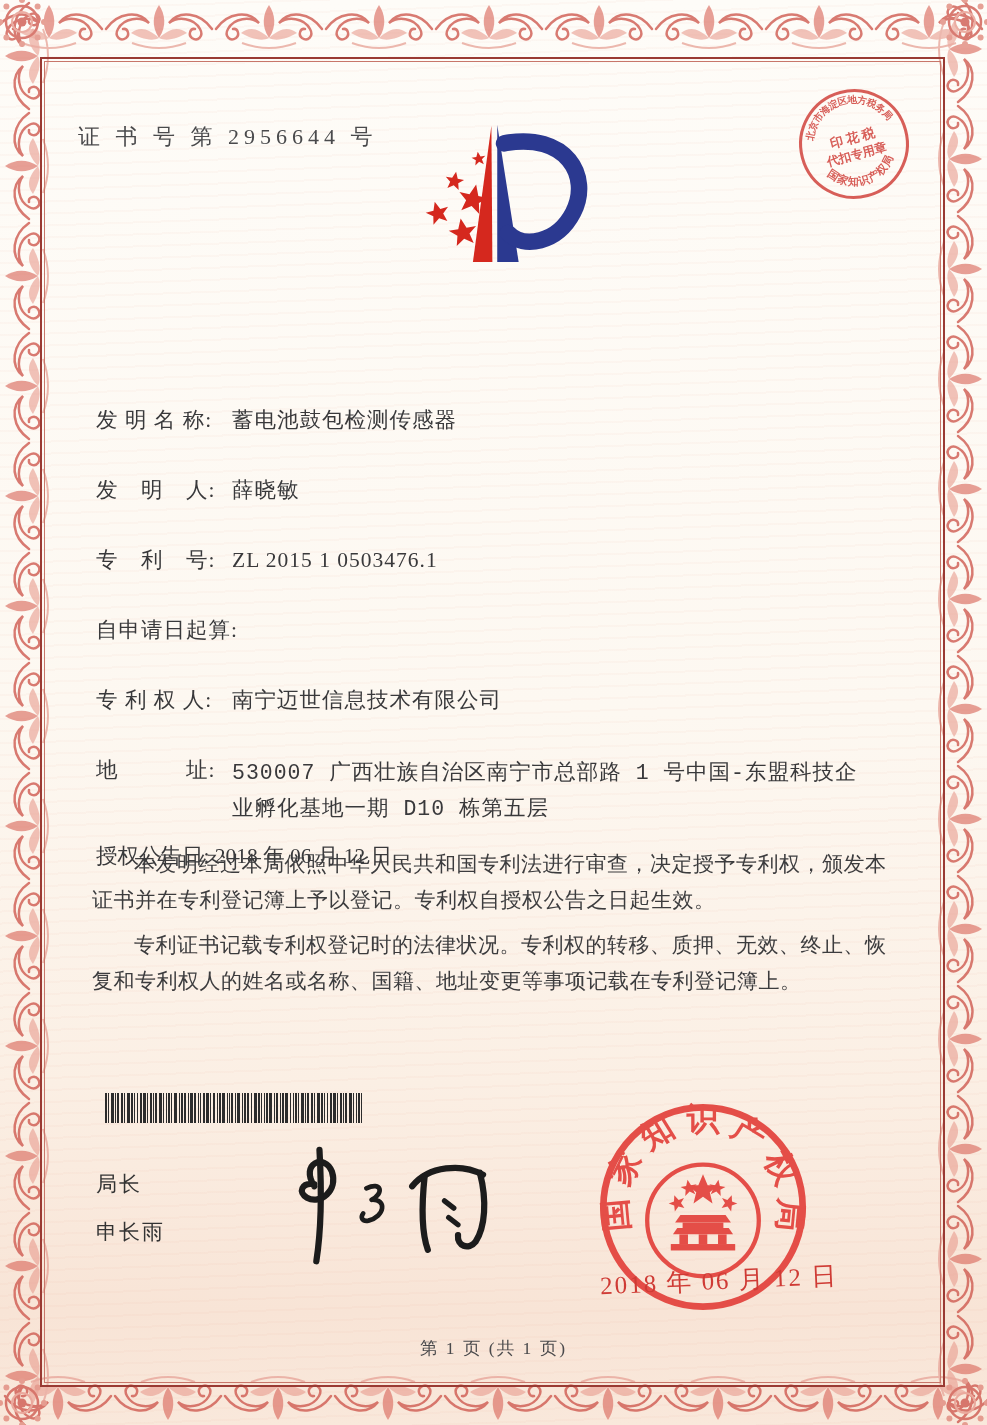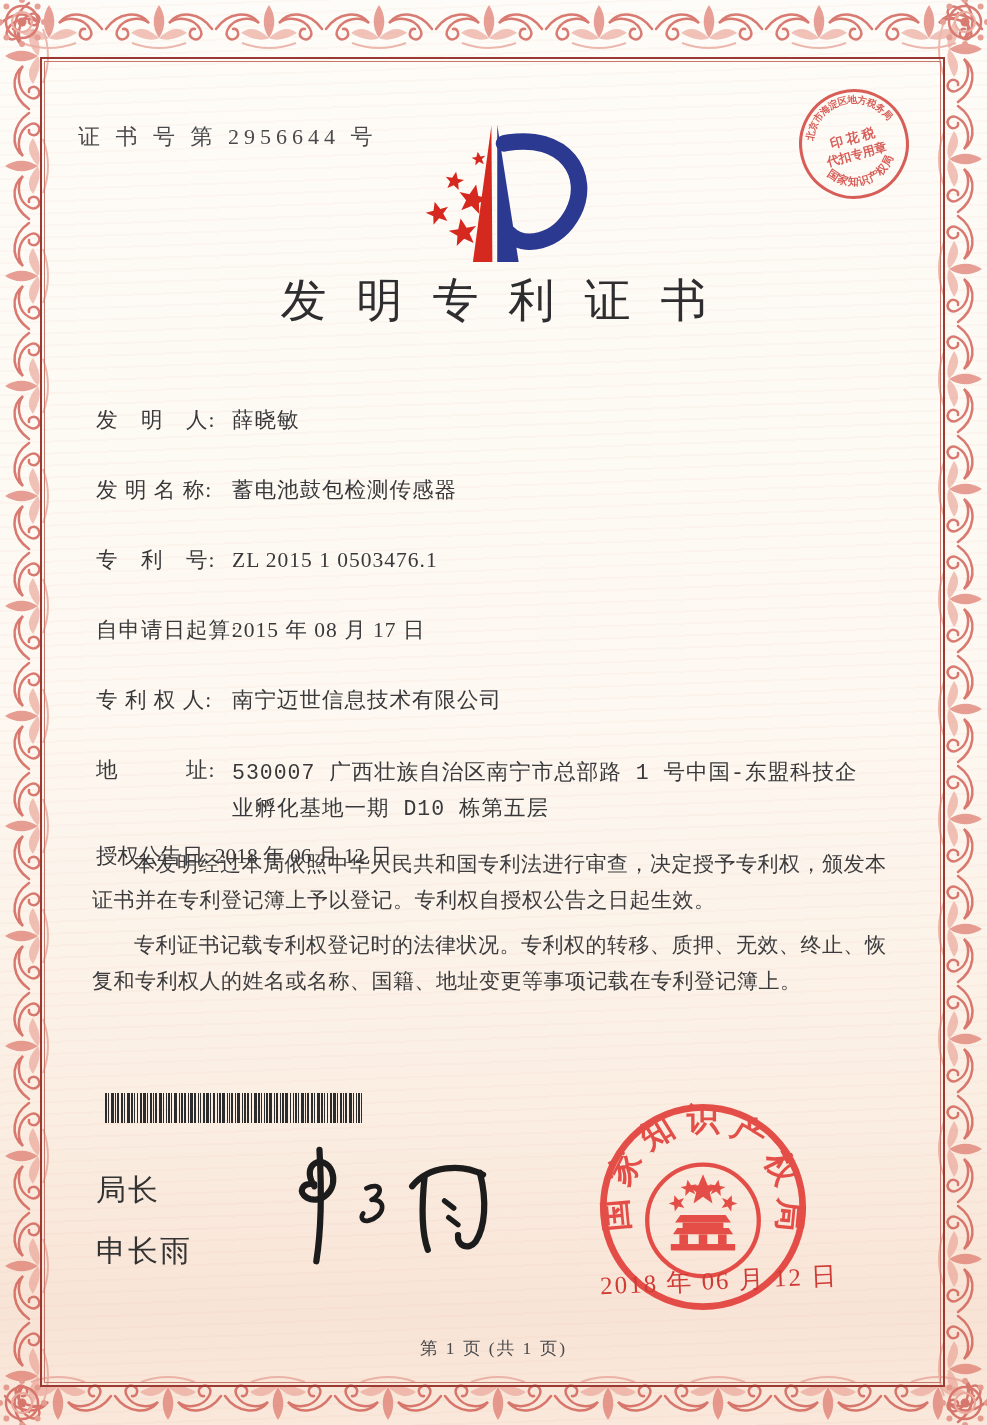--- a/index.html
+++ b/index.html
@@ -32,21 +32,21 @@
   .grant-row{display:flex;margin-top:14px;}
   .grant-pair{white-space:pre;}
   .grant-pair.first{width:390px;flex:0 0 390px;}
 
   .paras{position:absolute;left:84px;top:838px;width:824px;font-size:21px;line-height:1.73;color:#3c3c3e;}
   .paras p{margin:8px;text-indent:2em;letter-spacing:.5px;}
 
   .barcode{position:absolute;left:105px;top:1093px;width:262px;height:30px;font-size:0;}
   .barcode i{display:inline-block;height:100%;background:#2c2c2c;}
 
-  .director{position:absolute;left:96px;top:1170px;font-size:30px;color:#333;}
+  .director{position:absolute;left:96px;top:1170px;font-size:21px;color:#333;}
   .director div{margin-bottom:20px;letter-spacing:2px;}
   .signature{position:absolute;left:258px;top:1142px;width:250px;height:125px;}
 
   .seal{position:absolute;left:588px;top:1092px;width:230px;height:230px;opacity:.92;mix-blend-mode:multiply;}
   .seal-date{position:absolute;left:600px;top:1264px;font-size:25px;color:#cf3b35;
     letter-spacing:2px;transform:rotate(-2.5deg);z-index:4;}
 
   .footer{position:absolute;left:0;top:1336px;width:100%;text-align:center;
     font-size:17.5px;letter-spacing:2px;color:#4a4a4c;}
 </style>
@@ -174,38 +174,36 @@
           <textPath href="#taxTop" startOffset="50%" text-anchor="middle" textLength="116">北京市海淀区地方税务局</textPath>
         </text>
         <text font-size="12.5" font-weight="bold">
           <textPath href="#taxBot" startOffset="50%" text-anchor="middle" textLength="92">国家知识产权局</textPath>
         </text>
         <text x="0" y="-2" text-anchor="middle" font-size="15" font-weight="bold">印 花 税</text>
         <text x="0" y="17" text-anchor="middle" font-size="14" font-weight="bold">代扣专用章</text>
       </g>
     </svg>
 
-    <div class="title">发明专利证书</div>
 
     <div class="fields">
+      <div class="field-row">
+        <span class="flabel">发 明 名 称:</span>
+        <span class="fvalue">蓄电池鼓包检测传感器</span>
+      </div>
       <div class="field-row">
         <span class="flabel">发　明　人:</span>
         <span class="fvalue">薛晓敏</span>
       </div>
       <div class="field-row">
-        <span class="flabel">发 明 名 称:</span>
-        <span class="fvalue">蓄电池鼓包检测传感器</span>
-      </div>
-      <div class="field-row">
         <span class="flabel">专　利　号:</span>
         <span class="fvalue">ZL 2015 1 0503476.1</span>
       </div>
       <div class="field-row">
         <span class="flabel">自申请日起算:</span>
-        <span class="fvalue">2015 年 08 月 17 日</span>
       </div>
       <div class="field-row">
         <span class="flabel">专 利 权 人:</span>
         <span class="fvalue">南宁迈世信息技术有限公司</span>
       </div>
       <div class="field-row address">
         <span class="flabel">地　　　址:</span>
         <span class="fvalue">530007 广西壮族自治区南宁市总部路 1 号中国-东盟科技企业孵化基地一期 D10 栋第五层</span>
       </div>
       <div class="grant-row">

